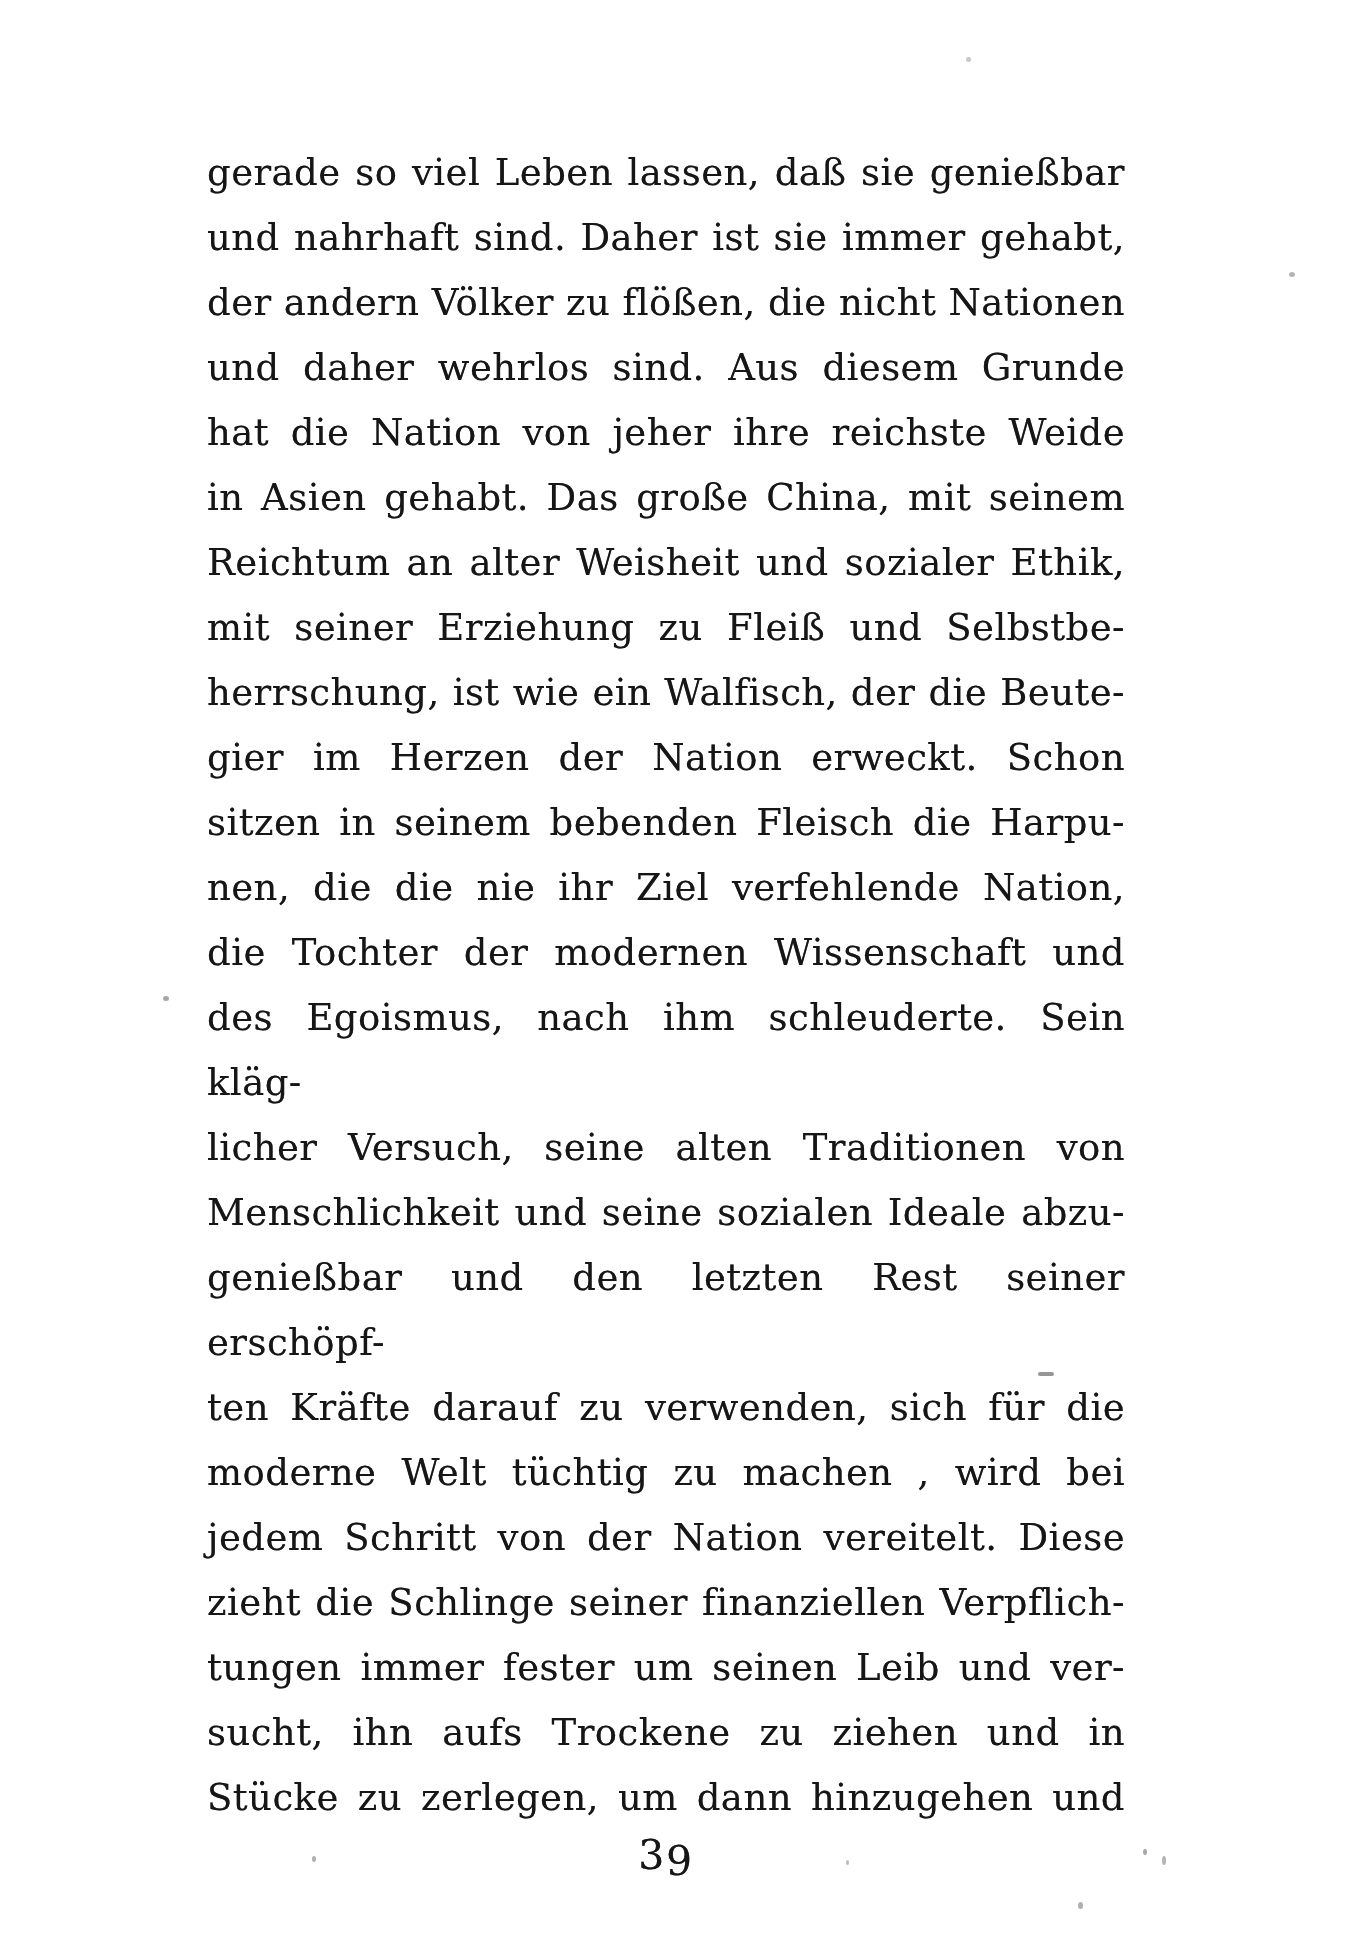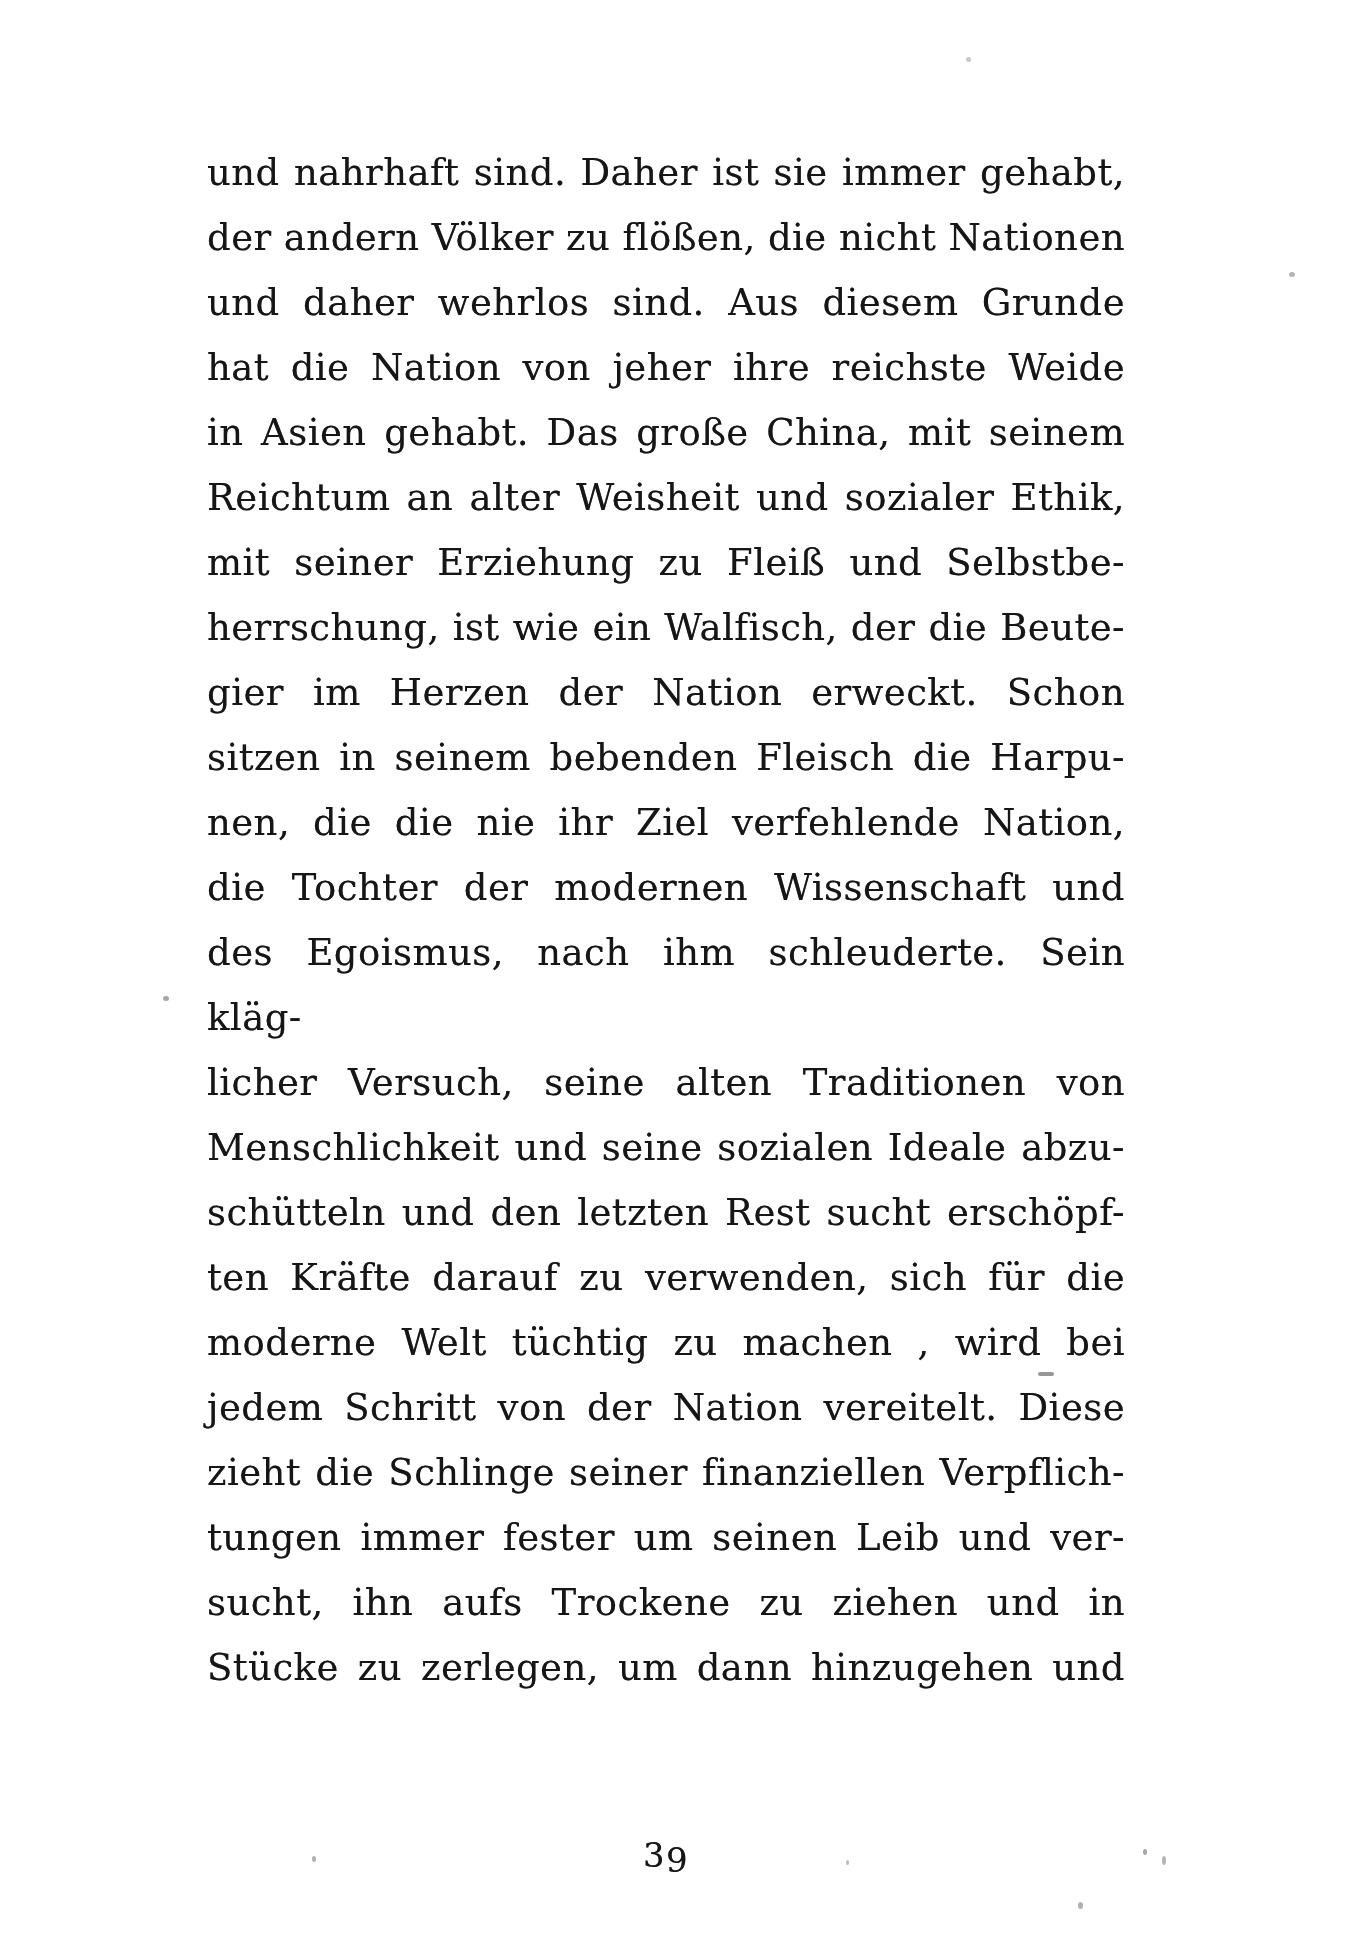--- a/index.html
+++ b/index.html
@@ -33,21 +33,21 @@
     white-space: normal;
     color: #161616;
     text-shadow: 0 0 0.6px rgba(10,10,10,0.55);
   }
   .page-number {
     position: absolute;
     left: 207px;
     top: 1832px;
     width: 918px;
     text-align: center;
-    font-size: 34px;
+    font-size: 41px;
     line-height: 46px;
     letter-spacing: 0.04em;
     text-shadow: 0 0 0.6px rgba(10,10,10,0.55);
   }
   .page-number .digit {
     display: inline-block;
   }
   .page-number .digit.descend {
     transform: translateY(0.15em);
   }
@@ -61,36 +61,37 @@
     background: #2e2e2e;
     border-radius: 2px;
   }
 </style>
 </head>
 <body>
 
 <div class="page">
 
   <div class="text-block">
+    <div class="line">gerade so viel Leben lassen, daß sie genießbar</div>
     <div class="line">und nahrhaft sind. Daher ist sie immer gehabt,</div>
     <div class="line">der andern Völker zu flößen, die nicht Nationen</div>
     <div class="line">und daher wehrlos sind. Aus diesem Grunde</div>
     <div class="line">hat die Nation von jeher ihre reichste Weide</div>
     <div class="line">in Asien gehabt. Das große China, mit seinem</div>
     <div class="line">Reichtum an alter Weisheit und sozialer Ethik,</div>
     <div class="line">mit seiner Erziehung zu Fleiß und Selbstbe-</div>
     <div class="line">herrschung, ist wie ein Walfisch, der die Beute-</div>
     <div class="line">gier im Herzen der Nation erweckt. Schon</div>
     <div class="line">sitzen in seinem bebenden Fleisch die Harpu-</div>
     <div class="line">nen, die die nie ihr Ziel verfehlende Nation,</div>
     <div class="line">die Tochter der modernen Wissenschaft und</div>
     <div class="line">des Egoismus, nach ihm schleuderte. Sein kläg-</div>
     <div class="line">licher Versuch, seine alten Traditionen von</div>
     <div class="line">Menschlichkeit und seine sozialen Ideale abzu-</div>
-    <div class="line">schütteln und den letzten Rest sucht erschöpf-</div>
+    <div class="line">genießbar und den letzten Rest seiner erschöpf-</div>
     <div class="line">ten Kräfte darauf zu verwenden, sich für die</div>
     <div class="line">moderne Welt tüchtig zu machen , wird bei</div>
     <div class="line">jedem Schritt von der Nation vereitelt. Diese</div>
     <div class="line">zieht die Schlinge seiner finanziellen Verpflich-</div>
     <div class="line">tungen immer fester um seinen Leib und ver-</div>
     <div class="line">sucht, ihn aufs Trockene zu ziehen und in</div>
     <div class="line">Stücke zu zerlegen, um dann hinzugehen und</div>
   </div>
 
   <div class="page-number">

